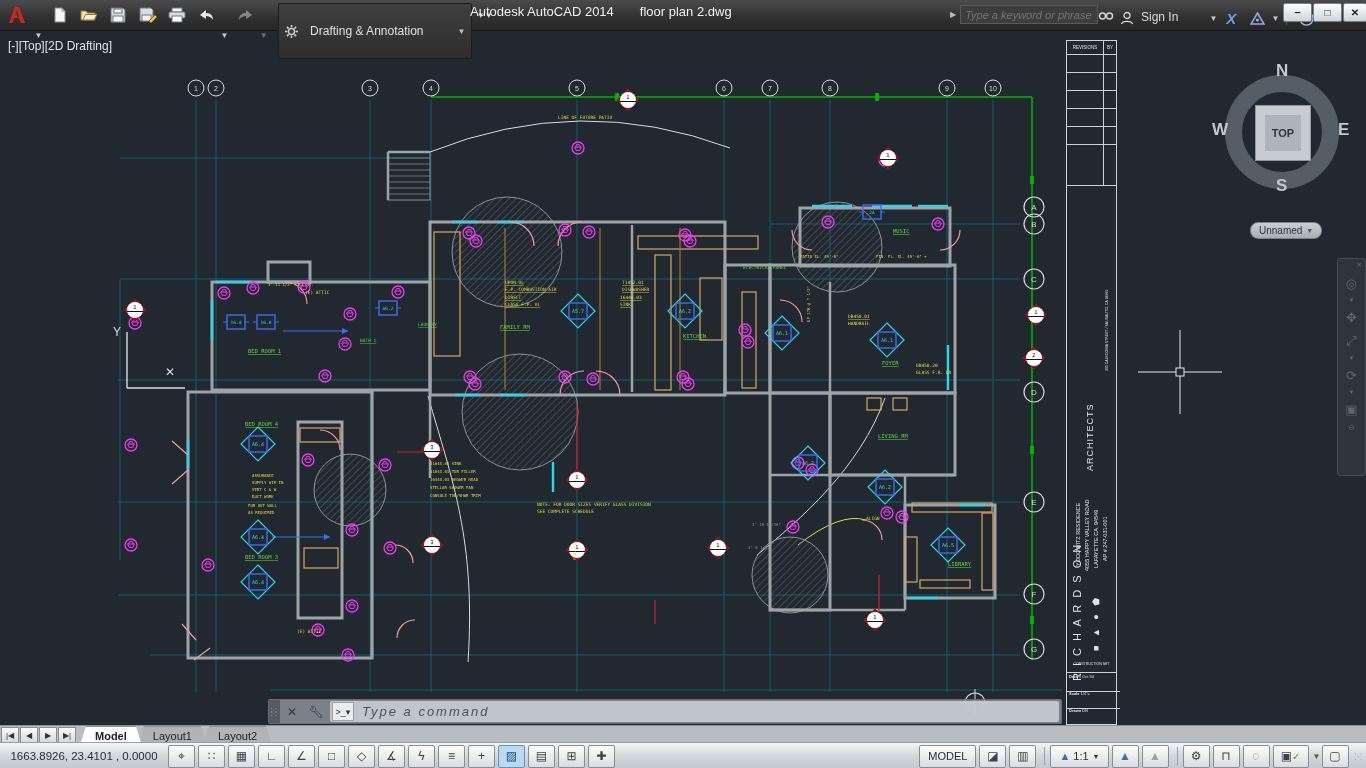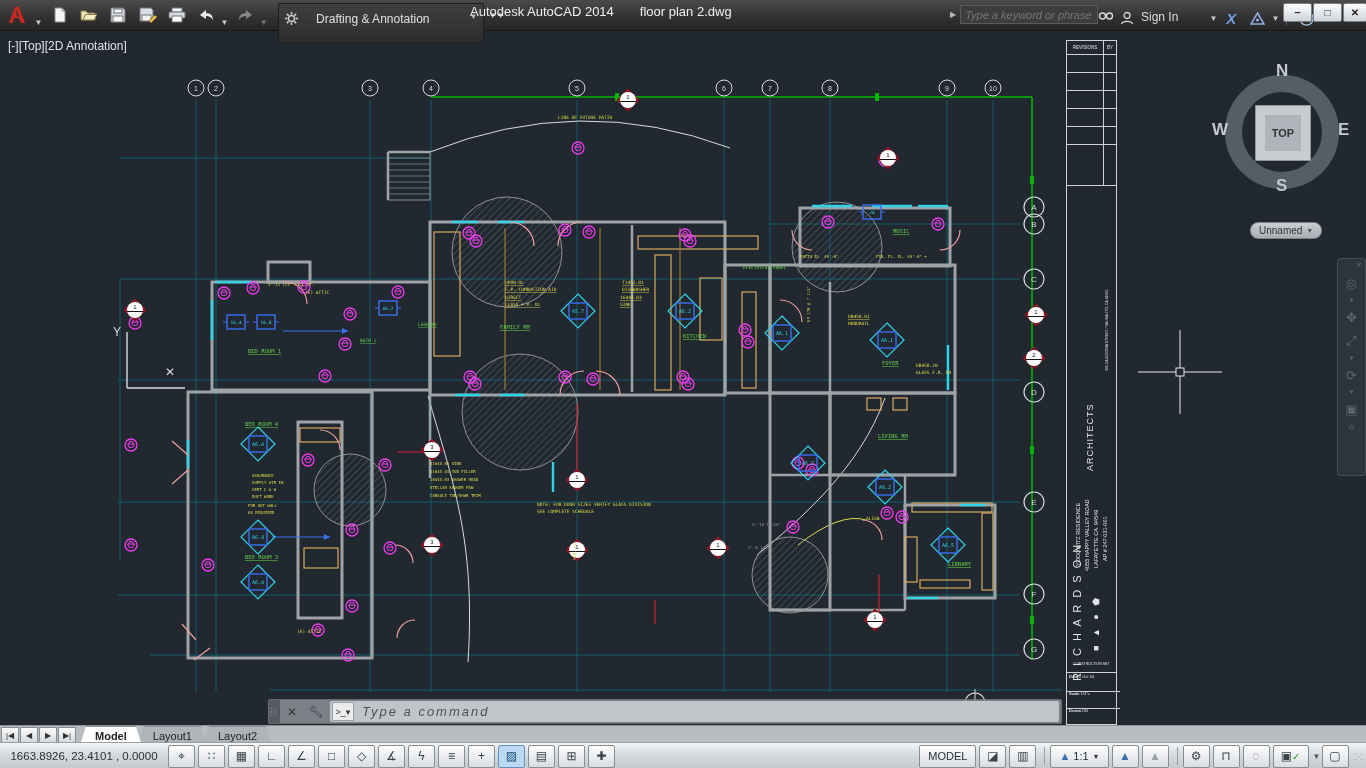--- a/index.html
+++ b/index.html
@@ -6,23 +6,23 @@
   #app{position:relative;width:1366px;height:768px;overflow:hidden;background:#212830;
        font-family:"Liberation Sans",sans-serif;user-select:none;}
   
   #titlebar{position:absolute;left:0;top:0;width:1366px;height:30px;
     background:linear-gradient(#4b4b4b,#303030 60%,#262626);border-bottom:1px solid #161616;
     color:#e6e6e6;font-size:12px;}
   .tb-ico{display:inline-flex;align-items:center;justify-content:center;width:26px;height:24px;
     margin-top:3px;vertical-align:top;border-radius:2px;}
   .tb-ico svg{display:block;}
   .caret{color:#c8c8c8;font-size:8px;width:10px;display:inline-flex;align-items:center;justify-content:center;height:24px;margin-top:3px;}
-  #workspace{display:inline-flex;align-items:flex-start;gap:18px;height:22px;margin-top:3px;margin-left:6px;
+  #workspace{display:inline-flex;align-items:center;gap:12px;height:22px;margin-top:3px;margin-left:6px;
     background:linear-gradient(#3f3f3f,#2d2d2d);border:1px solid #1d1d1d;border-radius:2px;
-    padding:8px 6px;color:#e0e0e0;}
+    padding:16px 6px;color:#e0e0e0;}
   #title-center{position:absolute;left:470px;top:4px;height:30px;display:flex;gap:26px;
     font-size:13px;color:#efefef;}
   #search-wrap{position:absolute;left:950px;top:5px;display:flex;align-items:center;}
   #search-input{width:128px;height:17px;background:#3d3d3d;border:1px solid #5a5a5a;color:#a8a8a8;
     font-style:italic;font-size:11px;padding:0 4px;}
   #infocenter{position:absolute;left:1095px;top:3px;display:flex;align-items:center;color:#dcdcdc;font-size:12px;}
   .win-btn{position:absolute;top:3px;width:27px;height:17px;background:linear-gradient(#fdfdfd,#cfd4d9);
     border:1px solid #7a7f84;border-radius:2px;color:#222;font-size:10px;display:flex;align-items:center;justify-content:center;font-weight:bold;}
   
   #vp-label{position:absolute;left:8px;top:39px;color:#dfe3e6;font-size:12px;z-index:5;}
@@ -584,21 +584,21 @@
             <text x="7.5" y="11" font-size="9" font-weight="bold" fill="#9fc0e8" text-anchor="middle">?</text>
           </svg>
       </span>
       <span class="caret">▼</span>
     </div>
     <div class="win-btn" style="left:1283px">‒</div>
     <div class="win-btn" style="left:1313px">□</div>
     <div class="win-btn" style="left:1343px;width:22px">✕</div>
   </div>
 
-  <div id="vp-label">[-][Top][2D Annotation]</div>
+  <div id="vp-label">[-][Top][2D Drafting]</div>
 
   <div id="tblock">
     <div class="tb-row" style="top:0;height:13px;font-size:4.5px;display:flex">
       <span style="flex:1;text-align:center;padding-top:4px">REVISIONS</span>
       <span style="width:12px;border-left:1px solid #cfd3d6;text-align:center;padding-top:4px">BY</span>
     </div>
     <div class="tb-row" style="top:14px;height:17px"></div>
       <div class="tb-row" style="top:32px;height:17px"></div>
     <div class="tb-row" style="top:50px;height:17px"></div>
       <div class="tb-row" style="top:68px;height:17px"></div>

